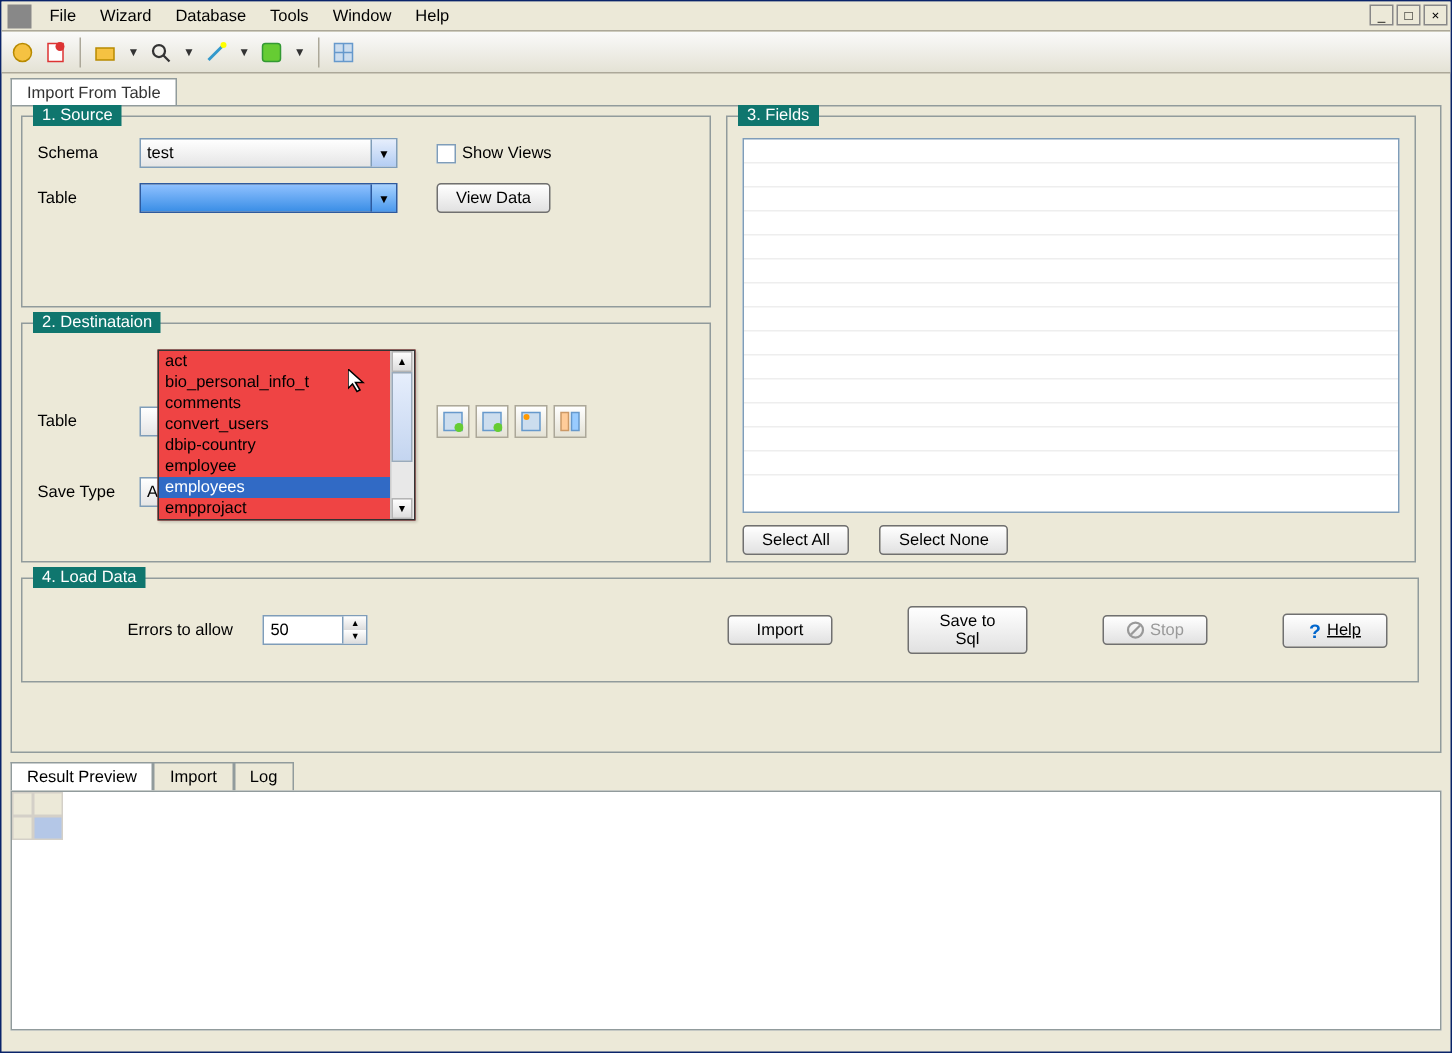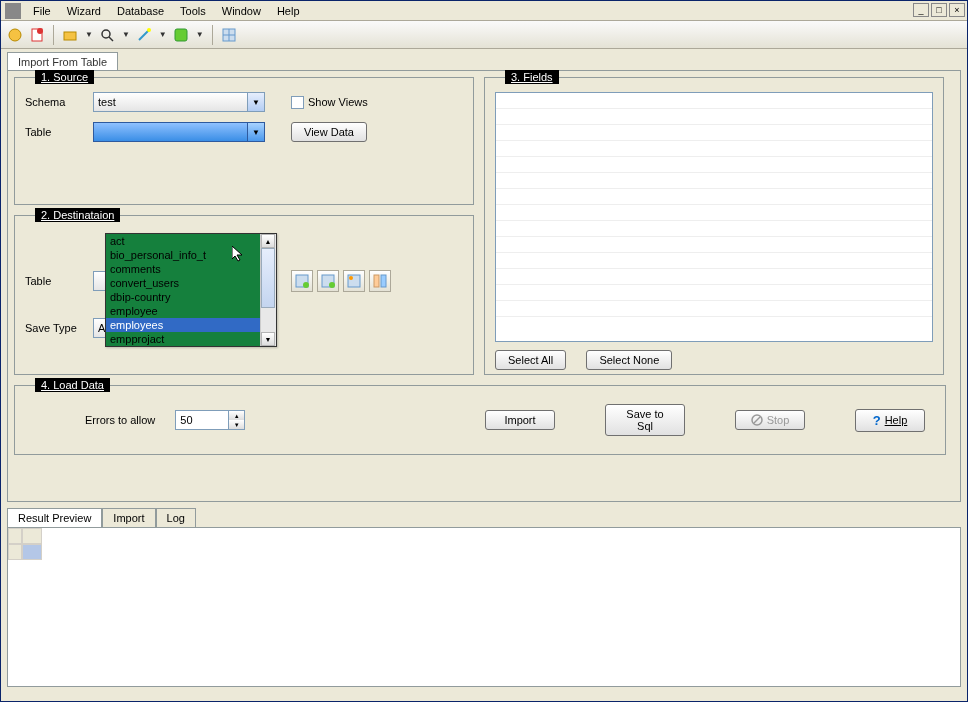--- a/index.html
+++ b/index.html
@@ -12,21 +12,21 @@
 .win-btn { width: 16px; height: 14px; border: 1px solid #888; background: #ece9d8; display:flex; align-items:center; justify-content:center; font-size:9px; cursor:default;}
 .toolbar { height: 28px; background: linear-gradient(#fafafa,#e4e2d5); border-bottom: 1px solid #aca899; display: flex; align-items: center; padding: 0 6px; gap: 6px; }
 .tbi { width:16px; height:16px; display:inline-block; }
 .tbdrop { font-size:8px; margin-left:1px; color:#333;}
 .sep { width:1px; height:20px; background:#aca899; margin:0 2px;}
 .main-tab-area { padding: 2px 6px 0 6px; }
 .main-tab { display:inline-block; background:#fff; border:1px solid #919b9c; border-bottom:none; padding:3px 10px; color:#333; position:relative; top:1px;}
 .content-panel { margin: 0 6px 6px 6px; background:#ece9d8; border:1px solid #919b9c; padding:6px; height: 432px;}
 .row1 { display:flex; gap:10px; }
 .fieldset { border:1px solid #919b9c; position:relative; padding:14px 10px 10px 10px; }
-.fs-legend { position:absolute; top:-8px; left:20px; background:#000000; color:#fff; padding:1px 6px; font-size:11px;text-decoration:underline; }
+.fs-legend { position:absolute; top:-8px; left:7px; background:#0f766e; color:#fff; padding:1px 6px; font-size:11px; }
 .source-fs { width:460px; height:128px;}
 .dest-fs { width:460px; height:160px;}
 .fields-fs { width:460px; position:relative;}
 .load-fs { width:932px; height:70px;}
 .form-row { display:flex; align-items:center; margin-bottom:10px;}
 .form-label { width:68px; }
 .combo { width:172px; height:20px; border:1px solid #7f9db9; background:linear-gradient(#fff,#e5e5e5); display:flex; align-items:center; padding:0 4px; position:relative;}
 .combo.blue { background: linear-gradient(#8fc1ff,#3a8ee6); border-color:#2e5a9e;}
 .combo-arrow { position:absolute; right:0; top:0; width:17px; height:18px; background:linear-gradient(#e6eefc,#b3cdf3); border-left:1px solid #7f9db9; display:flex; align-items:center; justify-content:center; font-size:8px;}
 .combo.blue .combo-arrow{ background:linear-gradient(#a7d2ff,#4b99ed); border-left-color:#2e5a9e;}
@@ -35,21 +35,21 @@
 .btn { background:linear-gradient(#fff,#e1e1e1); border:1px solid #707070; padding:3px 12px; border-radius:3px; cursor:default;}
 .spinner{width:70px;height:20px;border:1px solid #7f9db9;background:#fff;display:flex;align-items:center;padding:0 4px;position:relative;}
 .spinner-btns{position:absolute;right:0;top:0;width:16px;height:18px;display:flex;flex-direction:column;}
 .spinner-btn{flex:1;border-left:1px solid #7f9db9;background:linear-gradient(#fff,#ddd);display:flex;align-items:center;justify-content:center;font-size:6px;}
 .icon-btn{width:22px;height:22px;border:1px solid #aca899;background:linear-gradient(#fff,#e4e2d5);display:flex;align-items:center;justify-content:center;}
 .fields-grid{border:1px solid #7f9db9;background:#fff;height:250px;overflow:hidden;}
 .grid-header{display:flex;background:linear-gradient(#fff,#e4e2d5);border-bottom:1px solid #aca899;height:18px;}
 .gh{border-right:1px solid #d4d0c8;padding:2px 6px;font-size:11px;}
 .grid-body-rows{height:230px;}
 .gb-row{height:16px;border-bottom:1px solid #eee;}
-.dropdown-list{position:absolute;left:97px;top:162px;width:172px;background:#15803d;border:1px solid #333;z-index:100;box-shadow:1px 1px 2px rgba(0,0,0,0.2);}
+.dropdown-list{position:absolute;left:97px;top:162px;width:172px;background:#ef4444;border:1px solid #333;z-index:100;box-shadow:1px 1px 2px rgba(0,0,0,0.2);}
 .dl-item{padding:1px 4px;cursor:default;}
 .dl-item.hl{background:#316ac5;color:#fff;}
 .dl-scroll{position:absolute;right:0;top:0;width:16px;height:100%;background:#e8e8e8;border-left:1px solid #ccc;}
 .dl-sb-btn{width:14px;height:14px;background:linear-gradient(#fff,#ddd);border:1px solid #b4b4b4;display:flex;align-items:center;justify-content:center;font-size:7px;}
 .cursor-arrow{position:absolute;left:232px;top:246px;z-index:200;pointer-events:none;}
 .result-tabs{margin:0 6px;display:flex;}
 .rtab{background:#ece9d8;border:1px solid #919b9c;border-bottom:none;padding:3px 10px;}
 .rtab.active{background:#fff;}
 .result-panel{margin:0 6px 6px 6px;background:#fff;border:1px solid #919b9c;height:160px;position:relative;}
 .mini-grid{position:absolute;left:0;top:0;}

